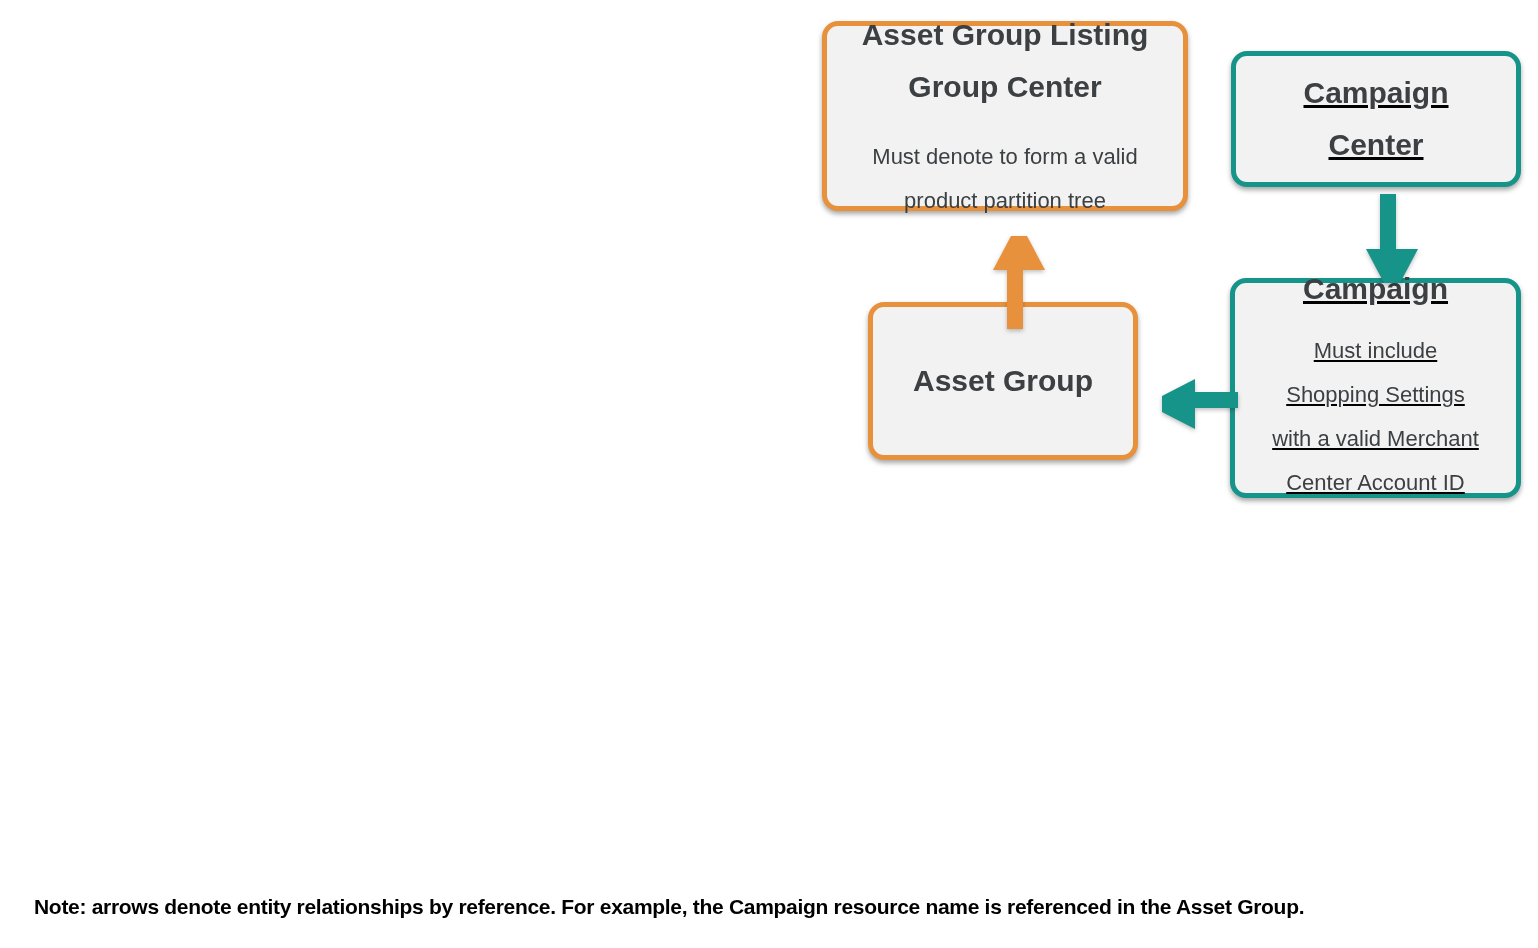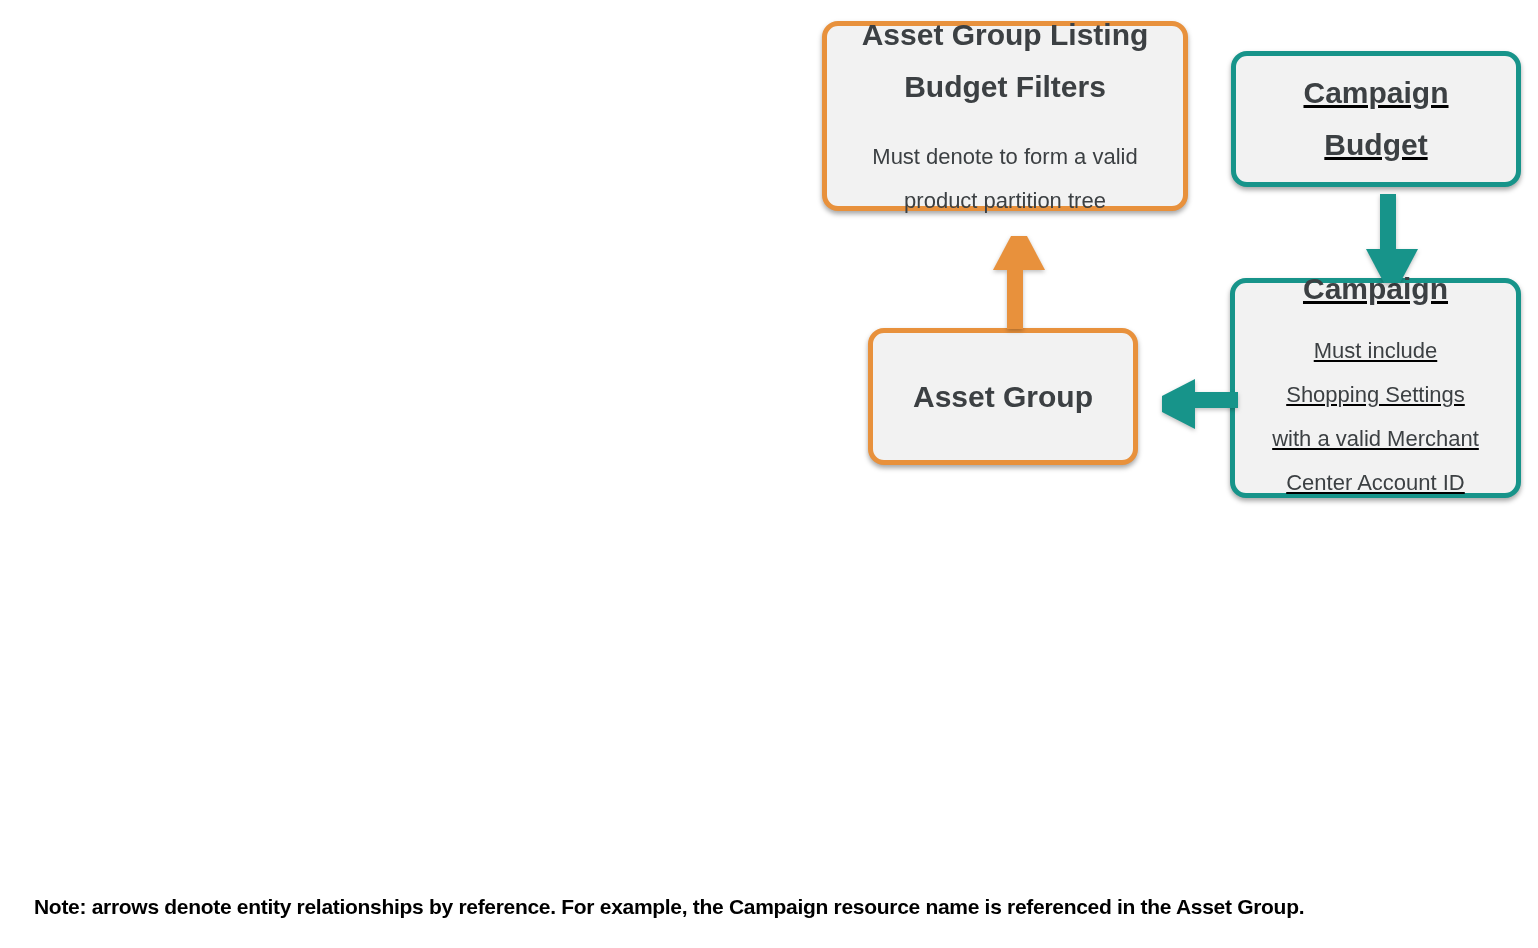--- a/index.html
+++ b/index.html
@@ -33,21 +33,21 @@
     font-size: 22px; font-weight: 400;
     color: var(--subtitle-text, #3C4043);
     line-height: 28px;
     margin-top: 6px;
   }
 
   
   #node-aglgf          { left: 814px;  top: 13px;  width: 366px; height: 190px; }
   #node-campaign-budget{ left: 1223px; top: 43px;  width: 290px; height: 136px; }
   #node-campaign       { left: 1222px; top: 270px; width: 291px; height: 220px; }
-  #node-asset-group    { left: 860px;  top: 320px; width: 270px; height: 137px; }
+  #node-asset-group    { left: 860px;  top: 294px; width: 270px; height: 158px; }
 
   
   .arrow { position: absolute; filter: drop-shadow(0 2px 2px rgba(0,0,0,0.25)); }
   .shaft { position: absolute; }
   .head  { position: absolute; width: 0; height: 0; }
 
   .arrow-orange .shaft { background: var(--orange, #E8913C); }
   .arrow-teal   .shaft { background: var(--teal, #17948A); }
 
   
@@ -87,32 +87,32 @@
   }
 </style>
 </head>
 <body>
 
 <div class="canvas">
 
   <div class="node node-orange" id="node-aglgf">
     <div class="node-title">
       <div>Asset Group Listing</div>
-      <div>Budget Filters</div>
+      <div>Group Center</div>
     </div>
     <div class="node-subtitle">
       <div>Must denote to form a valid</div>
       <div>product partition tree</div>
     </div>
   </div>
 
   <div class="node node-teal" id="node-campaign-budget">
     <div class="node-title">
       <div>Campaign</div>
-      <div>Budget</div>
+      <div>Center</div>
     </div>
   </div>
 
   <div class="node node-teal" id="node-campaign">
     <div class="node-title">Campaign</div>
     <div class="node-subtitle">
       <div>Must include</div>
       <div>Shopping Settings</div>
       <div>with a valid Merchant</div>
       <div>Center Account ID</div>

